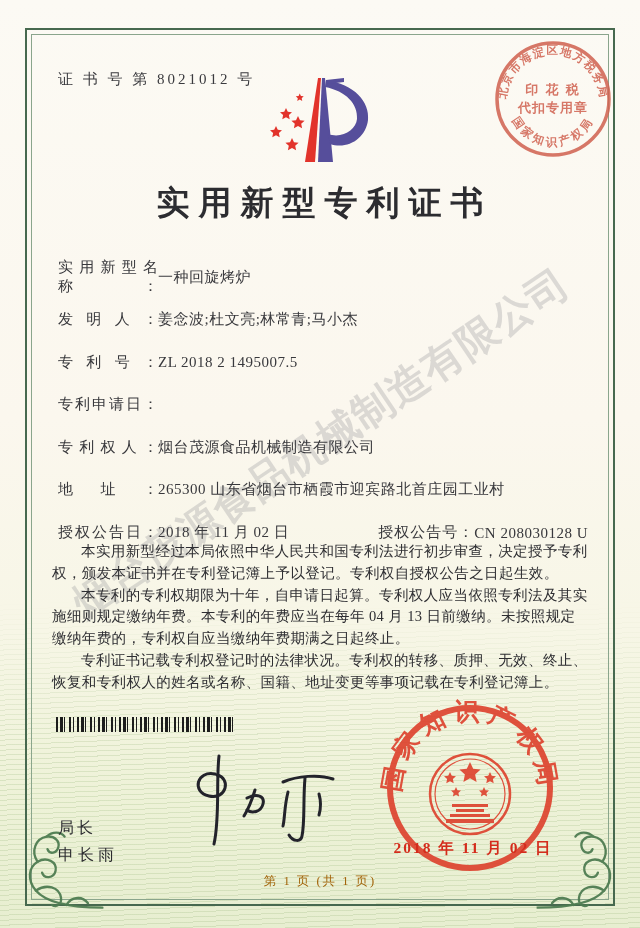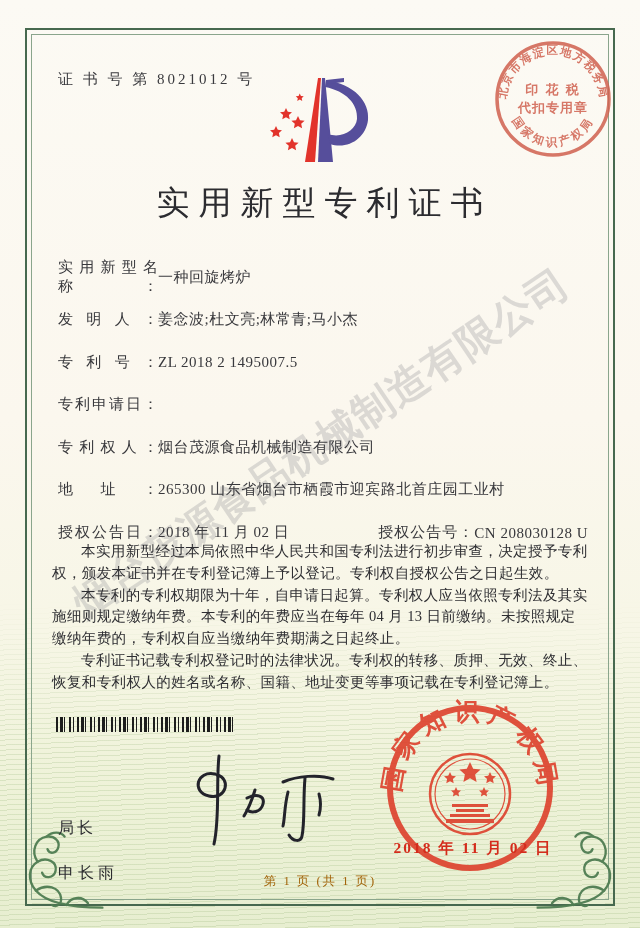--- a/index.html
+++ b/index.html
@@ -24,40 +24,40 @@
   .watermark{
     position:absolute;left:62px;top:585px;z-index:1;white-space:nowrap;
     font-size:41px;letter-spacing:1px;color:rgba(152,152,156,0.32);
     transform:rotate(-34deg);transform-origin:0 0;font-weight:bold;
   }
   .content{position:absolute;left:0;top:0;width:640px;height:928px;z-index:2;}
   .cert-no{position:absolute;left:58px;top:70px;font-size:15px;letter-spacing:3px;color:#3a3a3e;}
   .logo{position:absolute;left:266px;top:74px;}
   .title{
     position:absolute;left:0;top:181px;width:640px;text-align:center;
-    font-size:33px;font-weight:normal;letter-spacing:9px;color:#2c2c30;text-indent:9px;
+    font-size:33px;font-weight:bold;letter-spacing:9px;color:#2c2c30;text-indent:9px;
   }
   .fields{position:absolute;left:58px;top:256px;width:530px;}
   .frow{height:42.5px;display:flex;align-items:center;font-size:15px;color:#38383c;}
   .flabel{display:inline-block;width:100px;text-align:justify;text-align-last:justify;flex:none;}
   .fvalue{margin-left:0;letter-spacing:0.5px;}
   .frow-split{justify-content:space-between;}
   .fpair{display:flex;align-items:flex-end;}
   .fpair .flabel2{letter-spacing:1px;}
   .paras{position:absolute;left:52px;top:541px;width:538px;font-size:14.5px;line-height:21.8px;color:#2e2e32;}
   .paras p{margin:0;text-indent:2em;letter-spacing:0.4px;}
   .barcode{
     position:absolute;left:56px;top:717px;width:178px;height:15px;
     background:repeating-linear-gradient(90deg,
       #1d1d1d 0 2px,transparent 2px 4px,#1d1d1d 4px 7px,transparent 7px 8px,
       #1d1d1d 8px 9px,transparent 9px 13px,#1d1d1d 13px 15px,transparent 15px 17px,
       #1d1d1d 17px 18px,transparent 18px 21px);
   }
   .director{position:absolute;left:58px;top:818px;font-size:16px;color:#2b2b2f;letter-spacing:3px;}
-  .director .name{margin-top:24px;letter-spacing:4px;}
+  .director .name{margin-top:6px;letter-spacing:4px;}
   .signature{position:absolute;left:175px;top:748px;}
   .seal{position:absolute;left:380px;top:698px;opacity:0.88;}
   .seal-date{
     position:absolute;left:388px;top:838px;width:170px;text-align:center;z-index:3;
     font-size:15.5px;color:#d42c1c;letter-spacing:2px;font-weight:bold;
   }
   .tax-stamp{position:absolute;left:490px;top:36px;opacity:0.85;z-index:3;}
   .footer{
     position:absolute;left:0;top:873px;width:640px;text-align:center;
     font-size:12.5px;color:#a16207;letter-spacing:2px;z-index:2;

